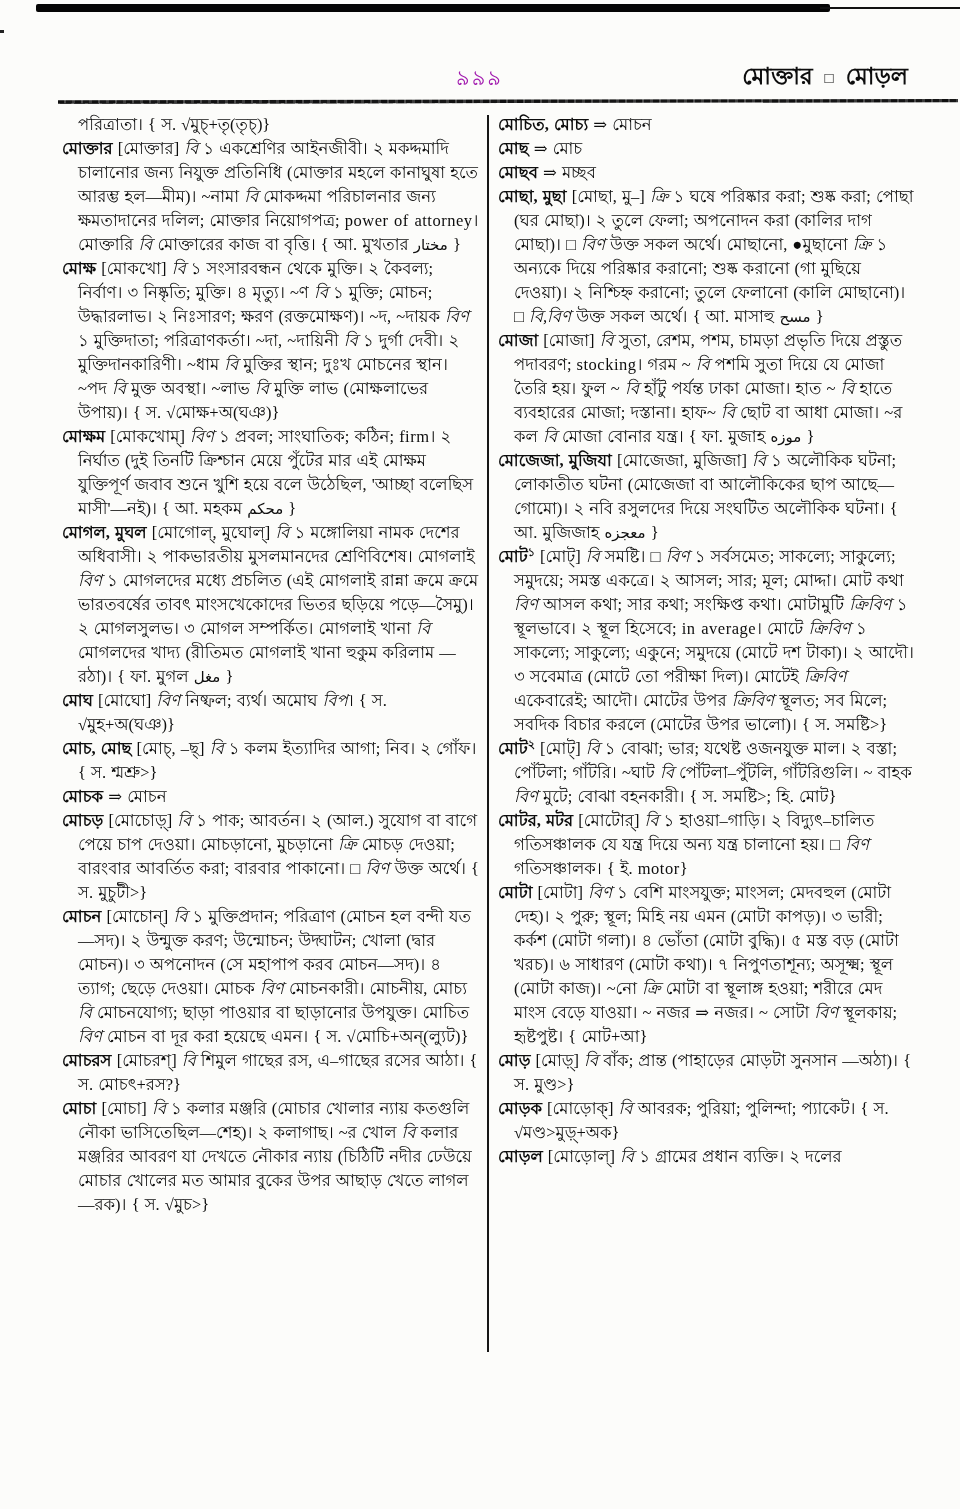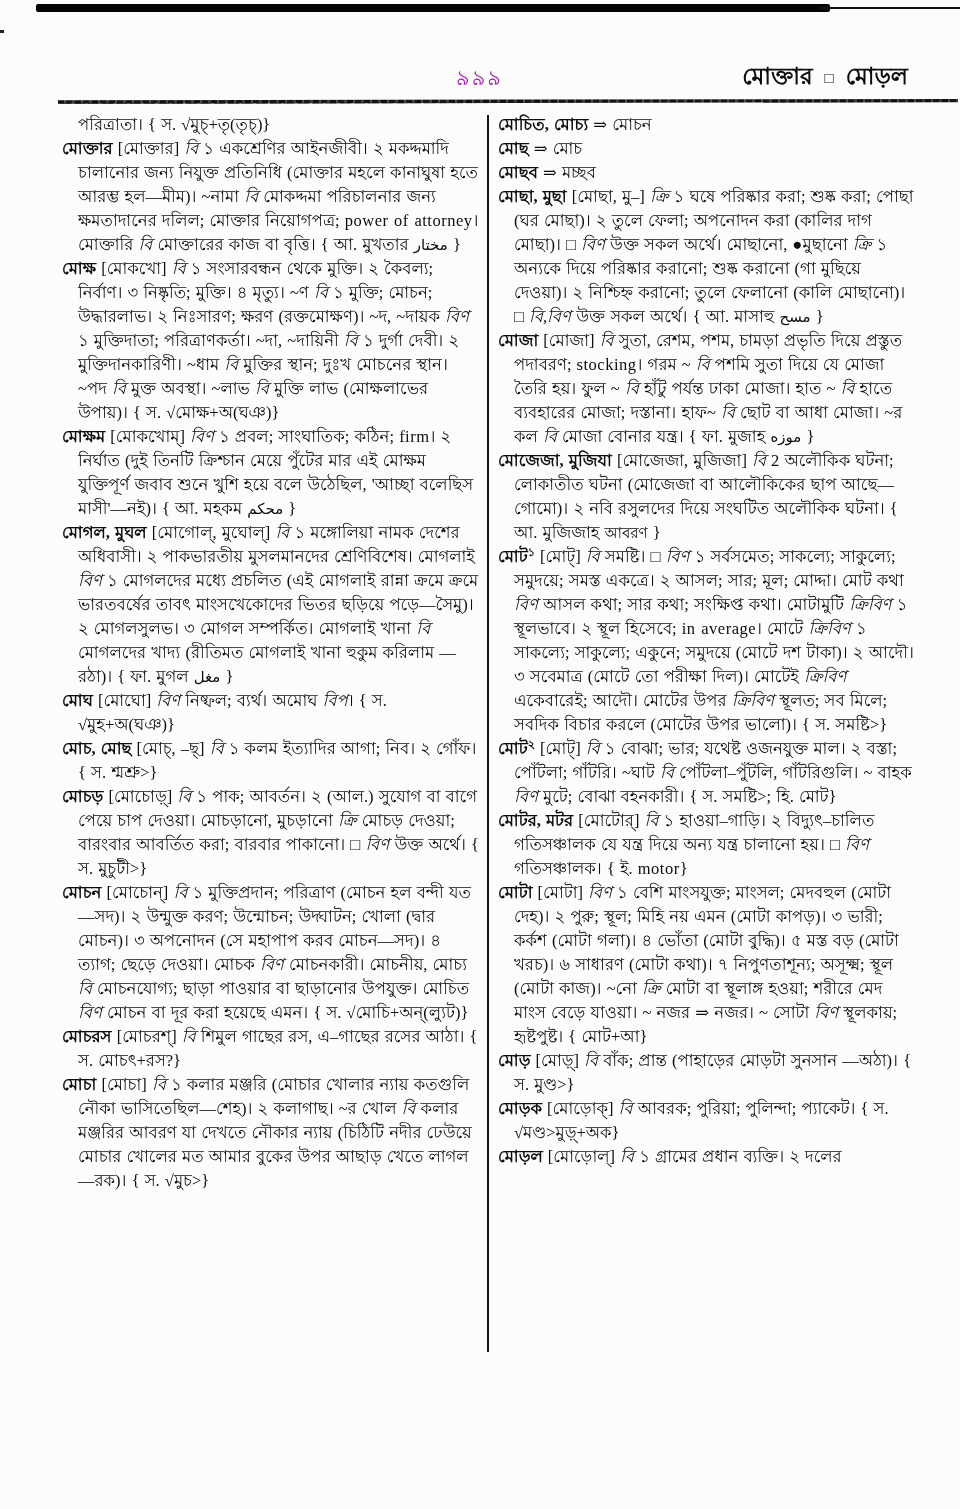--- a/index.html
+++ b/index.html
@@ -82,33 +82,34 @@
 
   <div class="columns">
     <div class="col left" id="col-left">
         <p class="entry cont"><span class="seg-plain">পরিত্রাতা। { স. √মুচ্+তৃ(তৃচ্)}</span></p>
         <p class="entry"><span class="seg-head">মোক্তার</span><span class="seg-plain"> [মোক্তার] </span><span class="seg-pos">বি</span><span class="seg-plain"> ১ একশ্রেণির আইনজীবী। ২ মকদ্দমাদি চালানোর জন্য নিযুক্ত প্রতিনিধি (মোক্তার মহলে কানাঘুষা হতে আরম্ভ হল—মীম)। </span><span class="seg-bold">~নামা</span><span class="seg-plain"> </span><span class="seg-pos">বি</span><span class="seg-plain"> মোকদ্দমা পরিচালনার জন্য ক্ষমতাদানের দলিল; মোক্তার নিয়োগপত্র; </span><span class="seg-latin">power of attorney</span><span class="seg-plain">। </span><span class="seg-bold">মোক্তারি</span><span class="seg-plain"> </span><span class="seg-pos">বি</span><span class="seg-plain"> মোক্তারের কাজ বা বৃত্তি। { আ. মুখতার </span><span class="seg-arabic">مختار</span><span class="seg-plain"> }</span></p>
         <p class="entry"><span class="seg-head">মোক্ষ</span><span class="seg-plain"> [মোকখো] </span><span class="seg-pos">বি</span><span class="seg-plain"> ১ সংসারবন্ধন থেকে মুক্তি। ২ কৈবল্য; নির্বাণ। ৩ নিষ্কৃতি; মুক্তি। ৪ মৃত্যু। </span><span class="seg-bold">~ণ</span><span class="seg-plain"> </span><span class="seg-pos">বি</span><span class="seg-plain"> ১ মুক্তি; মোচন; উদ্ধারলাভ। ২ নিঃসারণ; ক্ষরণ (রক্তমোক্ষণ)। </span><span class="seg-bold">~দ, ~দায়ক</span><span class="seg-plain"> </span><span class="seg-pos">বিণ</span><span class="seg-plain"> ১ মুক্তিদাতা; পরিত্রাণকর্তা। </span><span class="seg-bold">~দা, ~দায়িনী</span><span class="seg-plain"> </span><span class="seg-pos">বি</span><span class="seg-plain"> ১ দুর্গা দেবী। ২ মুক্তিদানকারিণী। </span><span class="seg-bold">~ধাম</span><span class="seg-plain"> </span><span class="seg-pos">বি</span><span class="seg-plain"> মুক্তির স্থান; দুঃখ মোচনের স্থান। </span><span class="seg-bold">~পদ</span><span class="seg-plain"> </span><span class="seg-pos">বি</span><span class="seg-plain"> মুক্ত অবস্থা। </span><span class="seg-bold">~লাভ</span><span class="seg-plain"> </span><span class="seg-pos">বি</span><span class="seg-plain"> মুক্তি লাভ (মোক্ষলাভের উপায়)। { স. √মোক্ষ+অ(ঘঞ)}</span></p>
         <p class="entry"><span class="seg-head">মোক্ষম</span><span class="seg-plain"> [মোকখোম্] </span><span class="seg-pos">বিণ</span><span class="seg-plain"> ১ প্রবল; সাংঘাতিক; কঠিন; </span><span class="seg-latin">firm</span><span class="seg-plain">। ২ নির্ঘাত (দুই তিনটি ক্রিশ্চান মেয়ে পুঁটের মার এই মোক্ষম যুক্তিপূর্ণ জবাব শুনে খুশি হয়ে বলে উঠেছিল, 'আচ্ছা বলেছিস মাসী'—নই)। { আ. মহকম </span><span class="seg-arabic">محكم</span><span class="seg-plain"> }</span></p>
         <p class="entry"><span class="seg-head">মোগল, মুঘল</span><span class="seg-plain"> [মোগোল্, মুঘোল্] </span><span class="seg-pos">বি</span><span class="seg-plain"> ১ মঙ্গোলিয়া নামক দেশের অধিবাসী। ২ পাকভারতীয় মুসলমানদের শ্রেণিবিশেষ। </span><span class="seg-bold">মোগলাই</span><span class="seg-plain"> </span><span class="seg-pos">বিণ</span><span class="seg-plain"> ১ মোগলদের মধ্যে প্রচলিত (এই মোগলাই রান্না ক্রমে ক্রমে ভারতবর্ষের তাবৎ মাংসখেকোদের ভিতর ছড়িয়ে পড়ে—সৈমু)। ২ মোগলসুলভ। ৩ মোগল সম্পর্কিত। </span><span class="seg-bold">মোগলাই খানা</span><span class="seg-plain"> </span><span class="seg-pos">বি</span><span class="seg-plain"> মোগলদের খাদ্য (রীতিমত মোগলাই খানা হুকুম করিলাম —রঠা)। { ফা. মুগল </span><span class="seg-arabic">مغل</span><span class="seg-plain"> }</span></p>
         <p class="entry"><span class="seg-head">মোঘ</span><span class="seg-plain"> [মোঘো] </span><span class="seg-pos">বিণ</span><span class="seg-plain"> নিষ্ফল; ব্যর্থ। </span><span class="seg-bold">অমোঘ</span><span class="seg-plain"> </span><span class="seg-pos">বিপ</span><span class="seg-plain">। { স. √মুহ+অ(ঘঞ)}</span></p>
         <p class="entry"><span class="seg-head">মোচ, মোছ</span><span class="seg-plain"> [মোচ্, –ছ্] </span><span class="seg-pos">বি</span><span class="seg-plain"> ১ কলম ইত্যাদির আগা; নিব। ২ গোঁফ। { স. শ্মশ্রু&gt;}</span></p>
+        <p class="entry"><span class="seg-head">মোচক</span><span class="seg-plain"> ⇒ মোচন</span></p>
         <p class="entry"><span class="seg-head">মোচড়</span><span class="seg-plain"> [মোচোড়্] </span><span class="seg-pos">বি</span><span class="seg-plain"> ১ পাক; আবর্তন। ২ (আল.) সুযোগ বা বাগে পেয়ে চাপ দেওয়া। </span><span class="seg-bold">মোচড়ানো, মুচড়ানো</span><span class="seg-plain"> </span><span class="seg-pos">ক্রি</span><span class="seg-plain"> মোচড় দেওয়া; বারংবার আবর্তিত করা; বারবার পাকানো। □ </span><span class="seg-pos">বিণ</span><span class="seg-plain"> উক্ত অর্থে। { স. মুচুটী&gt;}</span></p>
         <p class="entry"><span class="seg-head">মোচন</span><span class="seg-plain"> [মোচোন্] </span><span class="seg-pos">বি</span><span class="seg-plain"> ১ মুক্তিপ্রদান; পরিত্রাণ (মোচন হল বন্দী যত—সদ)। ২ উন্মুক্ত করণ; উন্মোচন; উদ্ঘাটন; খোলা (দ্বার মোচন)। ৩ অপনোদন (সে মহাপাপ করব মোচন—সদ)। ৪ ত্যাগ; ছেড়ে দেওয়া। </span><span class="seg-bold">মোচক</span><span class="seg-plain"> </span><span class="seg-pos">বিণ</span><span class="seg-plain"> মোচনকারী। </span><span class="seg-bold">মোচনীয়, মোচ্য</span><span class="seg-plain"> </span><span class="seg-pos">বি</span><span class="seg-plain"> মোচনযোগ্য; ছাড়া পাওয়ার বা ছাড়ানোর উপযুক্ত। </span><span class="seg-bold">মোচিত</span><span class="seg-plain"> </span><span class="seg-pos">বিণ</span><span class="seg-plain"> মোচন বা দূর করা হয়েছে এমন। { স. √মোচি+অন্(ল্যুট)}</span></p>
         <p class="entry"><span class="seg-head">মোচরস</span><span class="seg-plain"> [মোচরশ্] </span><span class="seg-pos">বি</span><span class="seg-plain"> শিমুল গাছের রস, এ–গাছের রসের আঠা। { স. মোচৎ+রস?}</span></p>
         <p class="entry"><span class="seg-head">মোচা</span><span class="seg-plain"> [মোচা] </span><span class="seg-pos">বি</span><span class="seg-plain"> ১ কলার মঞ্জরি (মোচার খোলার ন্যায় কতগুলি নৌকা ভাসিতেছিল—শেহ)। ২ কলাগাছ। </span><span class="seg-bold">~র খোল</span><span class="seg-plain"> </span><span class="seg-pos">বি</span><span class="seg-plain"> কলার মঞ্জরির আবরণ যা দেখতে নৌকার ন্যায় (চিঠিটি নদীর ঢেউয়ে মোচার খোলের মত আমার বুকের উপর আছাড় খেতে লাগল—রক)। { স. √মুচ&gt;}</span></p>
       </div>
     <div class="divider"></div>
     <div class="col right" id="col-right">
         <p class="entry"><span class="seg-head">মোচিত, মোচ্য</span><span class="seg-plain"> ⇒ মোচন</span></p>
         <p class="entry"><span class="seg-head">মোছ</span><span class="seg-plain"> ⇒ মোচ</span></p>
         <p class="entry"><span class="seg-head">মোছব</span><span class="seg-plain"> ⇒ মচ্ছব</span></p>
         <p class="entry"><span class="seg-head">মোছা, মুছা</span><span class="seg-plain"> [মোছা, মু–] </span><span class="seg-pos">ক্রি</span><span class="seg-plain"> ১ ঘষে পরিষ্কার করা; শুষ্ক করা; পোছা (ঘর মোছা)। ২ তুলে ফেলা; অপনোদন করা (কালির দাগ মোছা)। □ </span><span class="seg-pos">বিণ</span><span class="seg-plain"> উক্ত সকল অর্থে। </span><span class="seg-bold">মোছানো,</span><span class="seg-plain"> ●</span><span class="seg-bold">মুছানো</span><span class="seg-plain"> </span><span class="seg-pos">ক্রি</span><span class="seg-plain"> ১ অন্যকে দিয়ে পরিষ্কার করানো; শুষ্ক করানো (গা মুছিয়ে দেওয়া)। ২ নিশ্চিহ্ন করানো; তুলে ফেলানো (কালি মোছানো)। □ </span><span class="seg-pos">বি,বিণ</span><span class="seg-plain"> উক্ত সকল অর্থে। { আ. মাসাহু </span><span class="seg-arabic">مسح</span><span class="seg-plain"> }</span></p>
         <p class="entry"><span class="seg-head">মোজা</span><span class="seg-plain"> [মোজা] </span><span class="seg-pos">বি</span><span class="seg-plain"> সুতা, রেশম, পশম, চামড়া প্রভৃতি দিয়ে প্রস্তুত পদাবরণ; </span><span class="seg-latin">stocking</span><span class="seg-plain">। </span><span class="seg-bold">গরম ~</span><span class="seg-plain"> </span><span class="seg-pos">বি</span><span class="seg-plain"> পশমি সুতা দিয়ে যে মোজা তৈরি হয়। </span><span class="seg-bold">ফুল ~</span><span class="seg-plain"> </span><span class="seg-pos">বি</span><span class="seg-plain"> হাঁটু পর্যন্ত ঢাকা মোজা। </span><span class="seg-bold">হাত ~</span><span class="seg-plain"> </span><span class="seg-pos">বি</span><span class="seg-plain"> হাতে ব্যবহারের মোজা; দস্তানা। </span><span class="seg-bold">হাফ~</span><span class="seg-plain"> </span><span class="seg-pos">বি</span><span class="seg-plain"> ছোট বা আধা মোজা। </span><span class="seg-bold">~র কল</span><span class="seg-plain"> </span><span class="seg-pos">বি</span><span class="seg-plain"> মোজা বোনার যন্ত্র। { ফা. মুজাহ </span><span class="seg-arabic">موزه</span><span class="seg-plain"> }</span></p>
-        <p class="entry"><span class="seg-head">মোজেজা, মুজিযা</span><span class="seg-plain"> [মোজেজা, মুজিজা] </span><span class="seg-pos">বি</span><span class="seg-plain"> 2 অলৌকিক ঘটনা; লোকাতীত ঘটনা (মোজেজা বা আলৌকিকের ছাপ আছে—গোমো)। ২ নবি রসুলদের দিয়ে সংঘটিত অলৌকিক ঘটনা। { আ. মুজিজাহ </span><span class="seg-arabic">আবরণ</span><span class="seg-plain"> }</span></p>
+        <p class="entry"><span class="seg-head">মোজেজা, মুজিযা</span><span class="seg-plain"> [মোজেজা, মুজিজা] </span><span class="seg-pos">বি</span><span class="seg-plain"> ১ অলৌকিক ঘটনা; লোকাতীত ঘটনা (মোজেজা বা আলৌকিকের ছাপ আছে—গোমো)। ২ নবি রসুলদের দিয়ে সংঘটিত অলৌকিক ঘটনা। { আ. মুজিজাহ </span><span class="seg-arabic">معجزه</span><span class="seg-plain"> }</span></p>
         <p class="entry"><span class="seg-head">মোট</span><sup class="seg-sup">১</sup><span class="seg-plain"> [মোট্] </span><span class="seg-pos">বি</span><span class="seg-plain"> সমষ্টি। □ </span><span class="seg-pos">বিণ</span><span class="seg-plain"> ১ সর্বসমেত; সাকল্যে; সাকুল্যে; সমুদয়ে; সমস্ত একত্রে। ২ আসল; সার; মূল; মোদ্দা। </span><span class="seg-bold">মোট কথা</span><span class="seg-plain"> </span><span class="seg-pos">বিণ</span><span class="seg-plain"> আসল কথা; সার কথা; সংক্ষিপ্ত কথা। </span><span class="seg-bold">মোটামুটি</span><span class="seg-plain"> </span><span class="seg-pos">ক্রিবিণ</span><span class="seg-plain"> ১ স্থূলভাবে। ২ স্থূল হিসেবে; </span><span class="seg-latin">in average</span><span class="seg-plain">। </span><span class="seg-bold">মোটে</span><span class="seg-plain"> </span><span class="seg-pos">ক্রিবিণ</span><span class="seg-plain"> ১ সাকল্যে; সাকুল্যে; একুনে; সমুদয়ে (মোটে দশ টাকা)। ২ আদৌ। ৩ সবেমাত্র (মোটে তো পরীক্ষা দিল)। </span><span class="seg-bold">মোটেই</span><span class="seg-plain"> </span><span class="seg-pos">ক্রিবিণ</span><span class="seg-plain"> একেবারেই; আদৌ। </span><span class="seg-bold">মোটের উপর</span><span class="seg-plain"> </span><span class="seg-pos">ক্রিবিণ</span><span class="seg-plain"> স্থূলত; সব মিলে; সবদিক বিচার করলে (মোটের উপর ভালো)। { স. সমষ্টি&gt;}</span></p>
         <p class="entry"><span class="seg-head">মোট</span><sup class="seg-sup">২</sup><span class="seg-plain"> [মোট্] </span><span class="seg-pos">বি</span><span class="seg-plain"> ১ বোঝা; ভার; যথেষ্ট ওজনযুক্ত মাল। ২ বস্তা; পোঁটলা; গাঁটরি। </span><span class="seg-bold">~ঘাট</span><span class="seg-plain"> </span><span class="seg-pos">বি</span><span class="seg-plain"> পোঁটলা–পুঁটলি, গাঁটরিগুলি। </span><span class="seg-bold">~ বাহক</span><span class="seg-plain"> </span><span class="seg-pos">বিণ</span><span class="seg-plain"> মুটে; বোঝা বহনকারী। { স. সমষ্টি&gt;; হি. মোট}</span></p>
         <p class="entry"><span class="seg-head">মোটর, মটর</span><span class="seg-plain"> [মোটোর্] </span><span class="seg-pos">বি</span><span class="seg-plain"> ১ হাওয়া–গাড়ি। ২ বিদ্যুৎ–চালিত গতিসঞ্চালক যে যন্ত্র দিয়ে অন্য যন্ত্র চালানো হয়। □ </span><span class="seg-pos">বিণ</span><span class="seg-plain"> গতিসঞ্চালক। { ই. </span><span class="seg-latin">motor</span><span class="seg-plain">}</span></p>
         <p class="entry"><span class="seg-head">মোটা</span><span class="seg-plain"> [মোটা] </span><span class="seg-pos">বিণ</span><span class="seg-plain"> ১ বেশি মাংসযুক্ত; মাংসল; মেদবহুল (মোটা দেহ)। ২ পুরু; স্থূল; মিহি নয় এমন (মোটা কাপড়)। ৩ ভারী; কর্কশ (মোটা গলা)। ৪ ভোঁতা (মোটা বুদ্ধি)। ৫ মস্ত বড় (মোটা খরচ)। ৬ সাধারণ (মোটা কথা)। ৭ নিপুণতাশূন্য; অসূক্ষ্ম; স্থূল (মোটা কাজ)। </span><span class="seg-bold">~নো</span><span class="seg-plain"> </span><span class="seg-pos">ক্রি</span><span class="seg-plain"> মোটা বা স্থূলাঙ্গ হওয়া; শরীরে মেদ মাংস বেড়ে যাওয়া। </span><span class="seg-bold">~ নজর</span><span class="seg-plain"> ⇒ নজর। </span><span class="seg-bold">~ সোটা</span><span class="seg-plain"> </span><span class="seg-pos">বিণ</span><span class="seg-plain"> স্থূলকায়; হৃষ্টপুষ্ট। { মোট+আ}</span></p>
         <p class="entry"><span class="seg-head">মোড়</span><span class="seg-plain"> [মোড়্] </span><span class="seg-pos">বি</span><span class="seg-plain"> বাঁক; প্রান্ত (পাহাড়ের মোড়টা সুনসান —অঠা)। { স. মুণ্ড&gt;}</span></p>
         <p class="entry"><span class="seg-head">মোড়ক</span><span class="seg-plain"> [মোড়োক্] </span><span class="seg-pos">বি</span><span class="seg-plain"> আবরক; পুরিয়া; পুলিন্দা; প্যাকেট। { স. √মণ্ড&gt;মুড়্+অক}</span></p>
         <p class="entry"><span class="seg-head">মোড়ল</span><span class="seg-plain"> [মোড়োল্] </span><span class="seg-pos">বি</span><span class="seg-plain"> ১ গ্রামের প্রধান ব্যক্তি। ২ দলের</span></p>
       </div>
   </div>
 </div>

